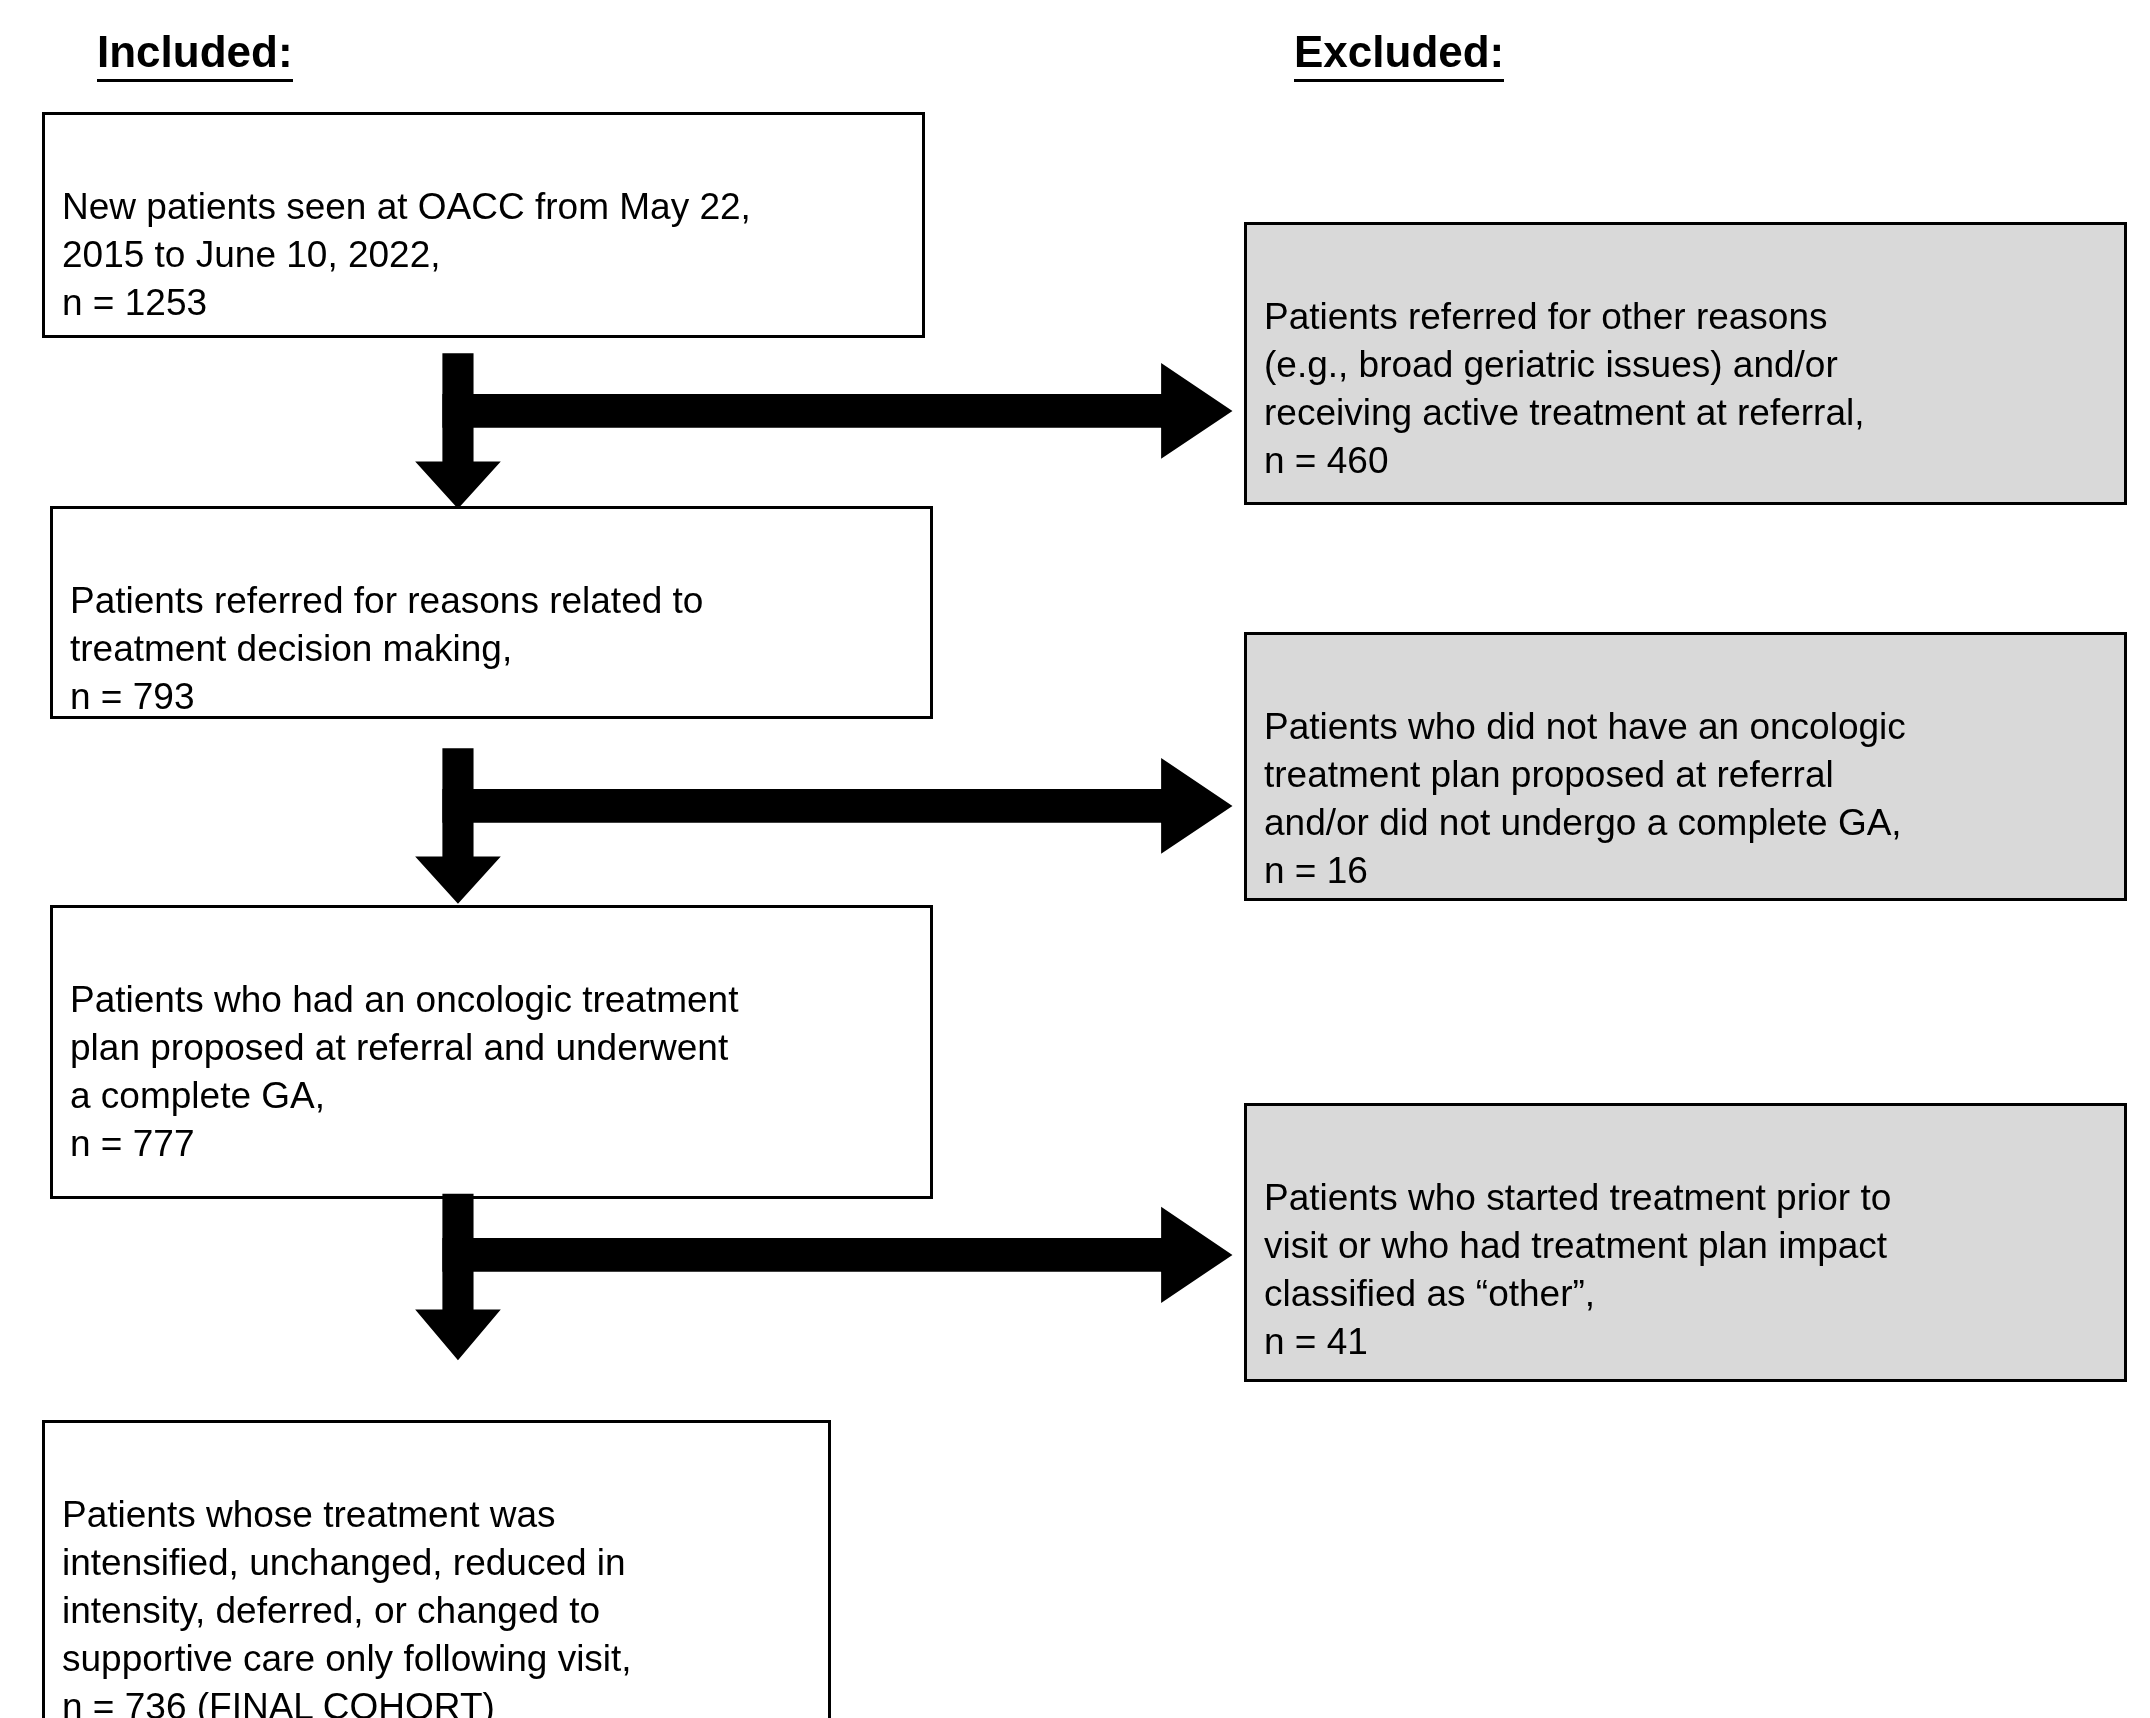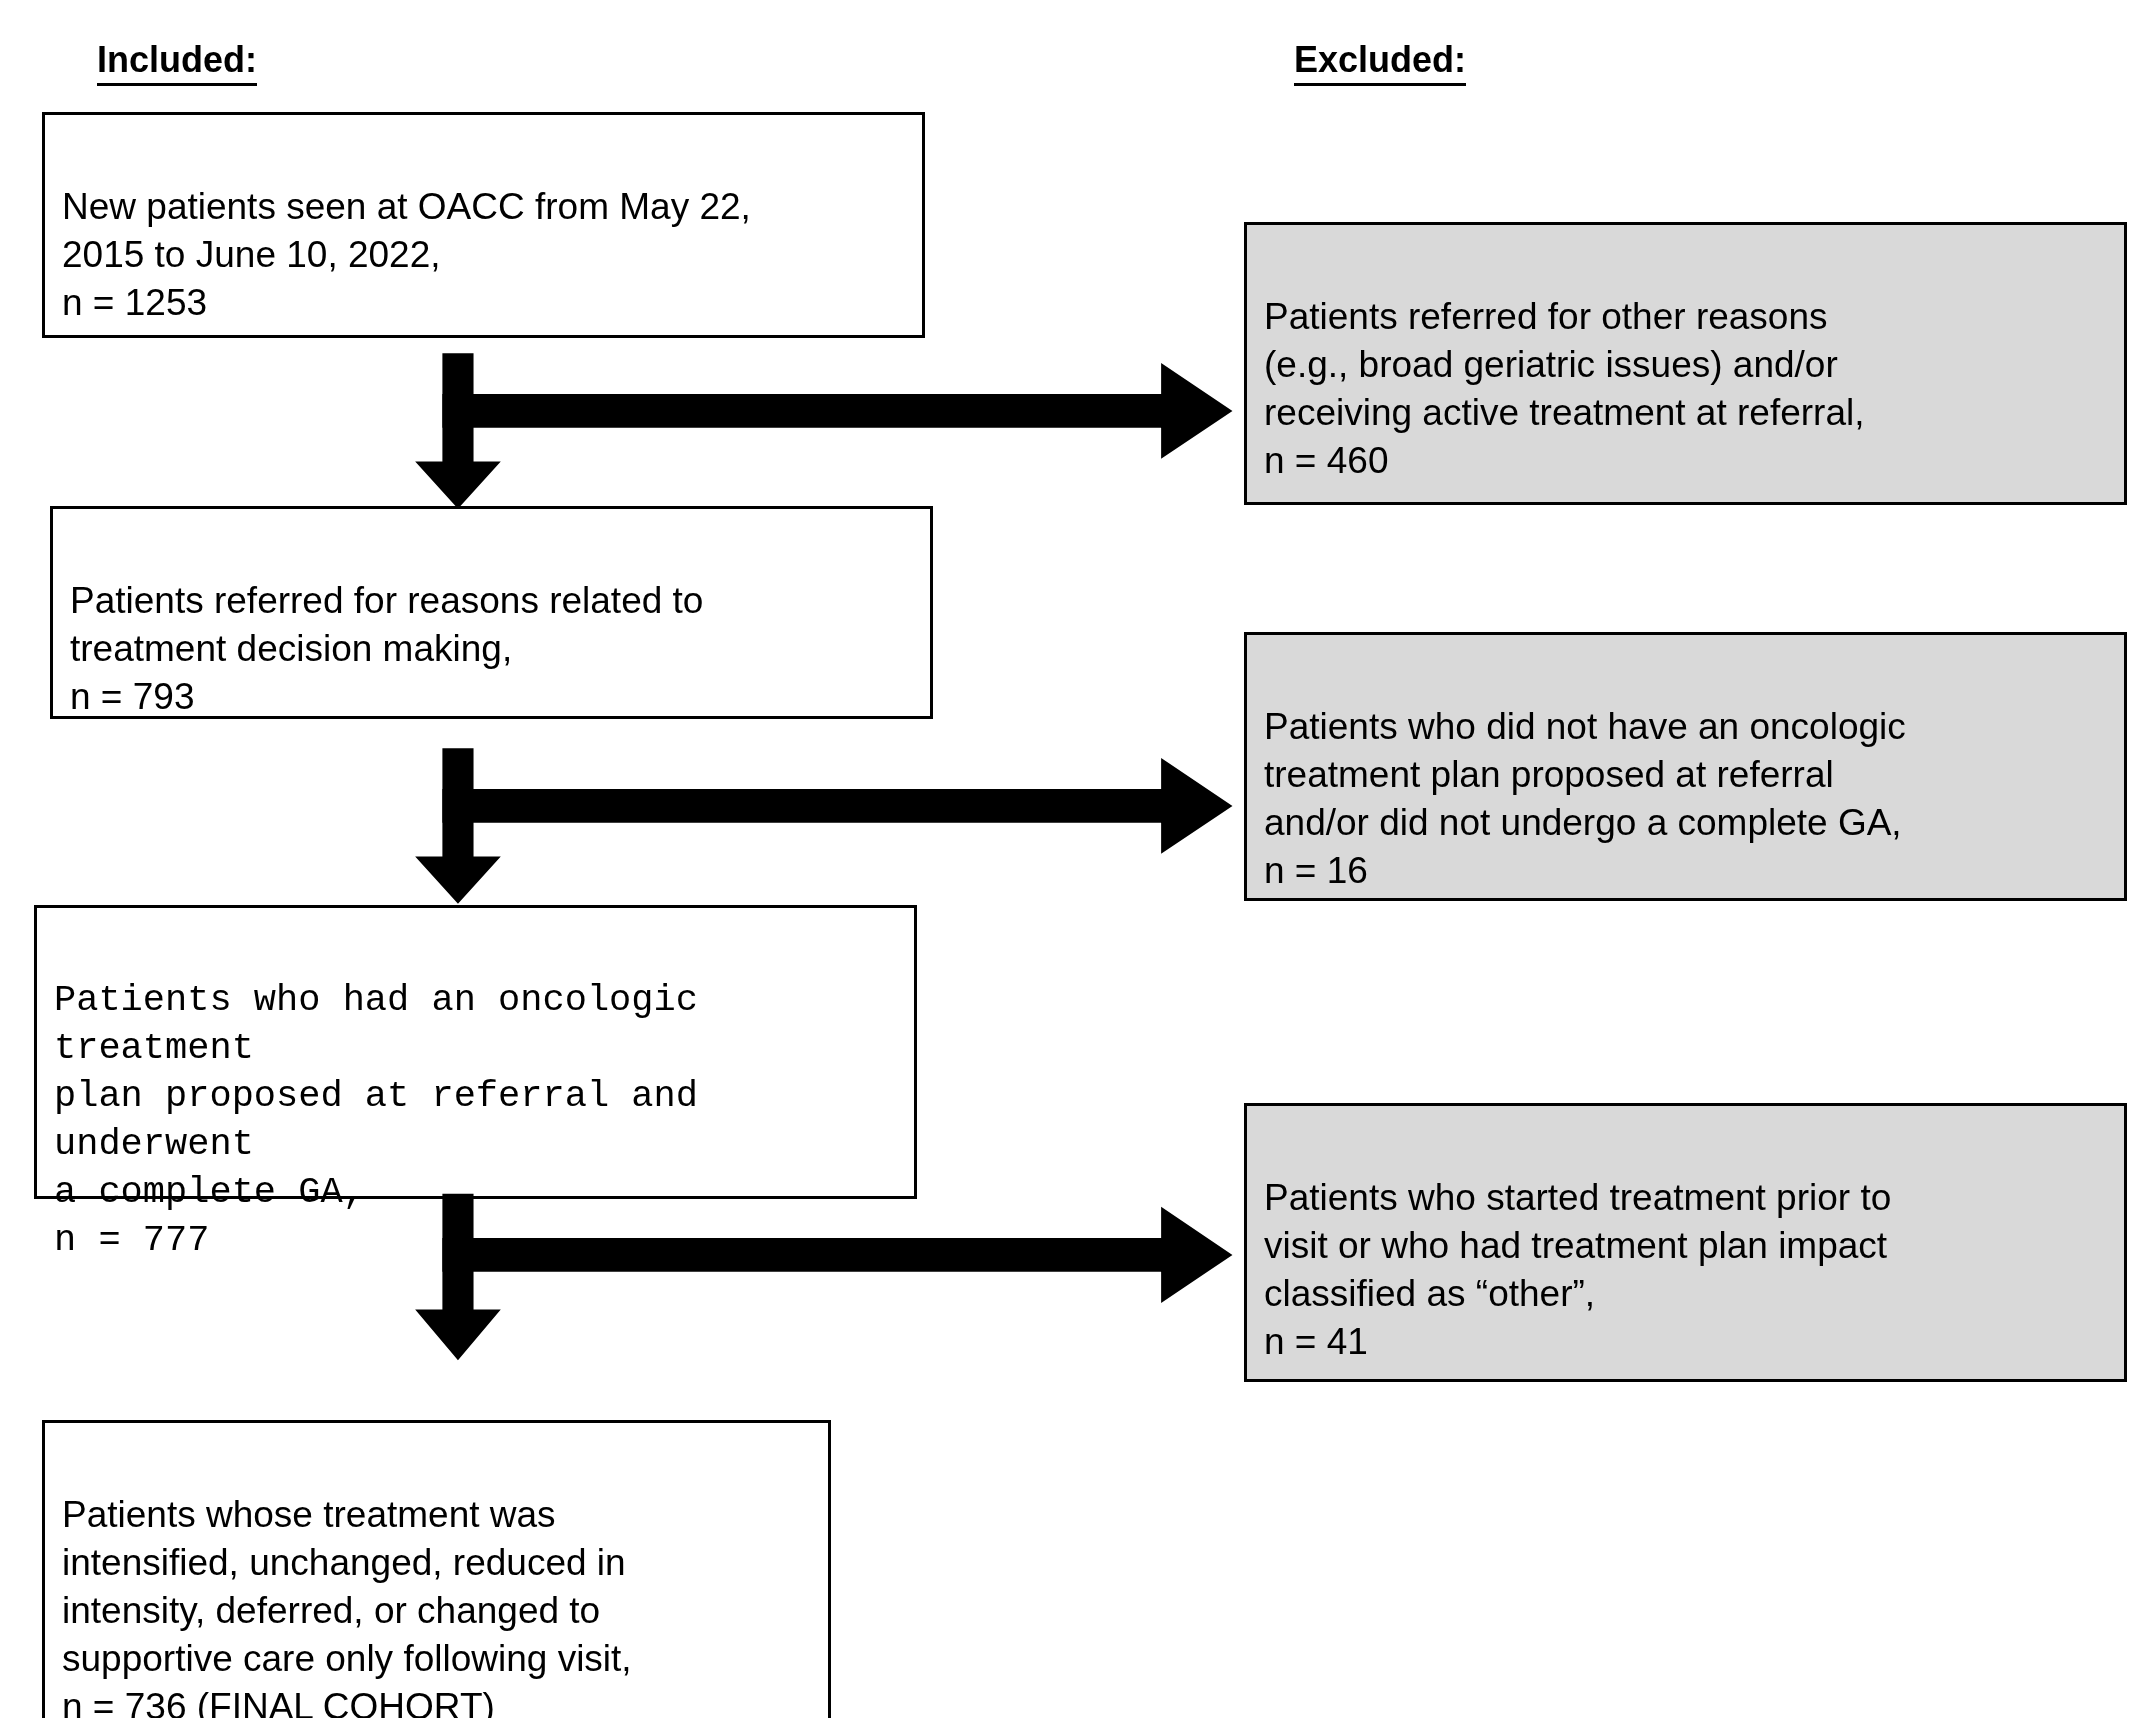--- a/index.html
+++ b/index.html
@@ -16,28 +16,27 @@
     width: 2151px;
     height: 1719px;
     background: #ffffff;
     overflow: hidden;
   }
 
   
   .col-heading {
     position: absolute;
     font-weight: bold;
-    font-size: 36px;
+    font-size: 44px;
     line-height: 1;
     color: #000000;
     letter-spacing: 0px;
     white-space: nowrap;
     border-bottom: 3.9px solid #000000;
     padding-bottom: 5.2px;
-    margin-top: 12px;
   }
   #heading-included { left: 97px; top: 30px; }
   #heading-excluded { left: 1294px; top: 30px; }
 
   
   .flow-box {
     position: absolute;
     box-sizing: border-box;
     border: 3.2px solid #000000;
     display: flex;
@@ -56,21 +55,21 @@
     font-size: 37px;
     line-height: 1.30;
     white-space: pre-line;
     color: #000000;
     margin-top: 48px;
   }
 
   
   #box-included-1 { left: 42px;  top: 112px;  width: 883px; height: 226px; }
   #box-included-2 { left: 50px;  top: 506px;  width: 883px; height: 213px; }
-  #box-included-3 { left: 34px;  top: 905px; width: 883px; height: 294px; font-family: Liberation Mono, monospace; }
+  #box-included-3 { left: 50px;  top: 905px; width: 883px; height: 294px; }
   #box-included-4 { left: 42px;  top: 1420px; width: 789px; height: 329px; }
 
   
   #box-excluded-1 { left: 1244px; top: 222px;  width: 883px; height: 283px; }
   #box-excluded-2 { left: 1244px; top: 632px;  width: 883px; height: 269px; }
   #box-excluded-3 { left: 1244px; top: 1103px; width: 883px; height: 279px; }
 
   
   .arrow-group {
     position: absolute;

